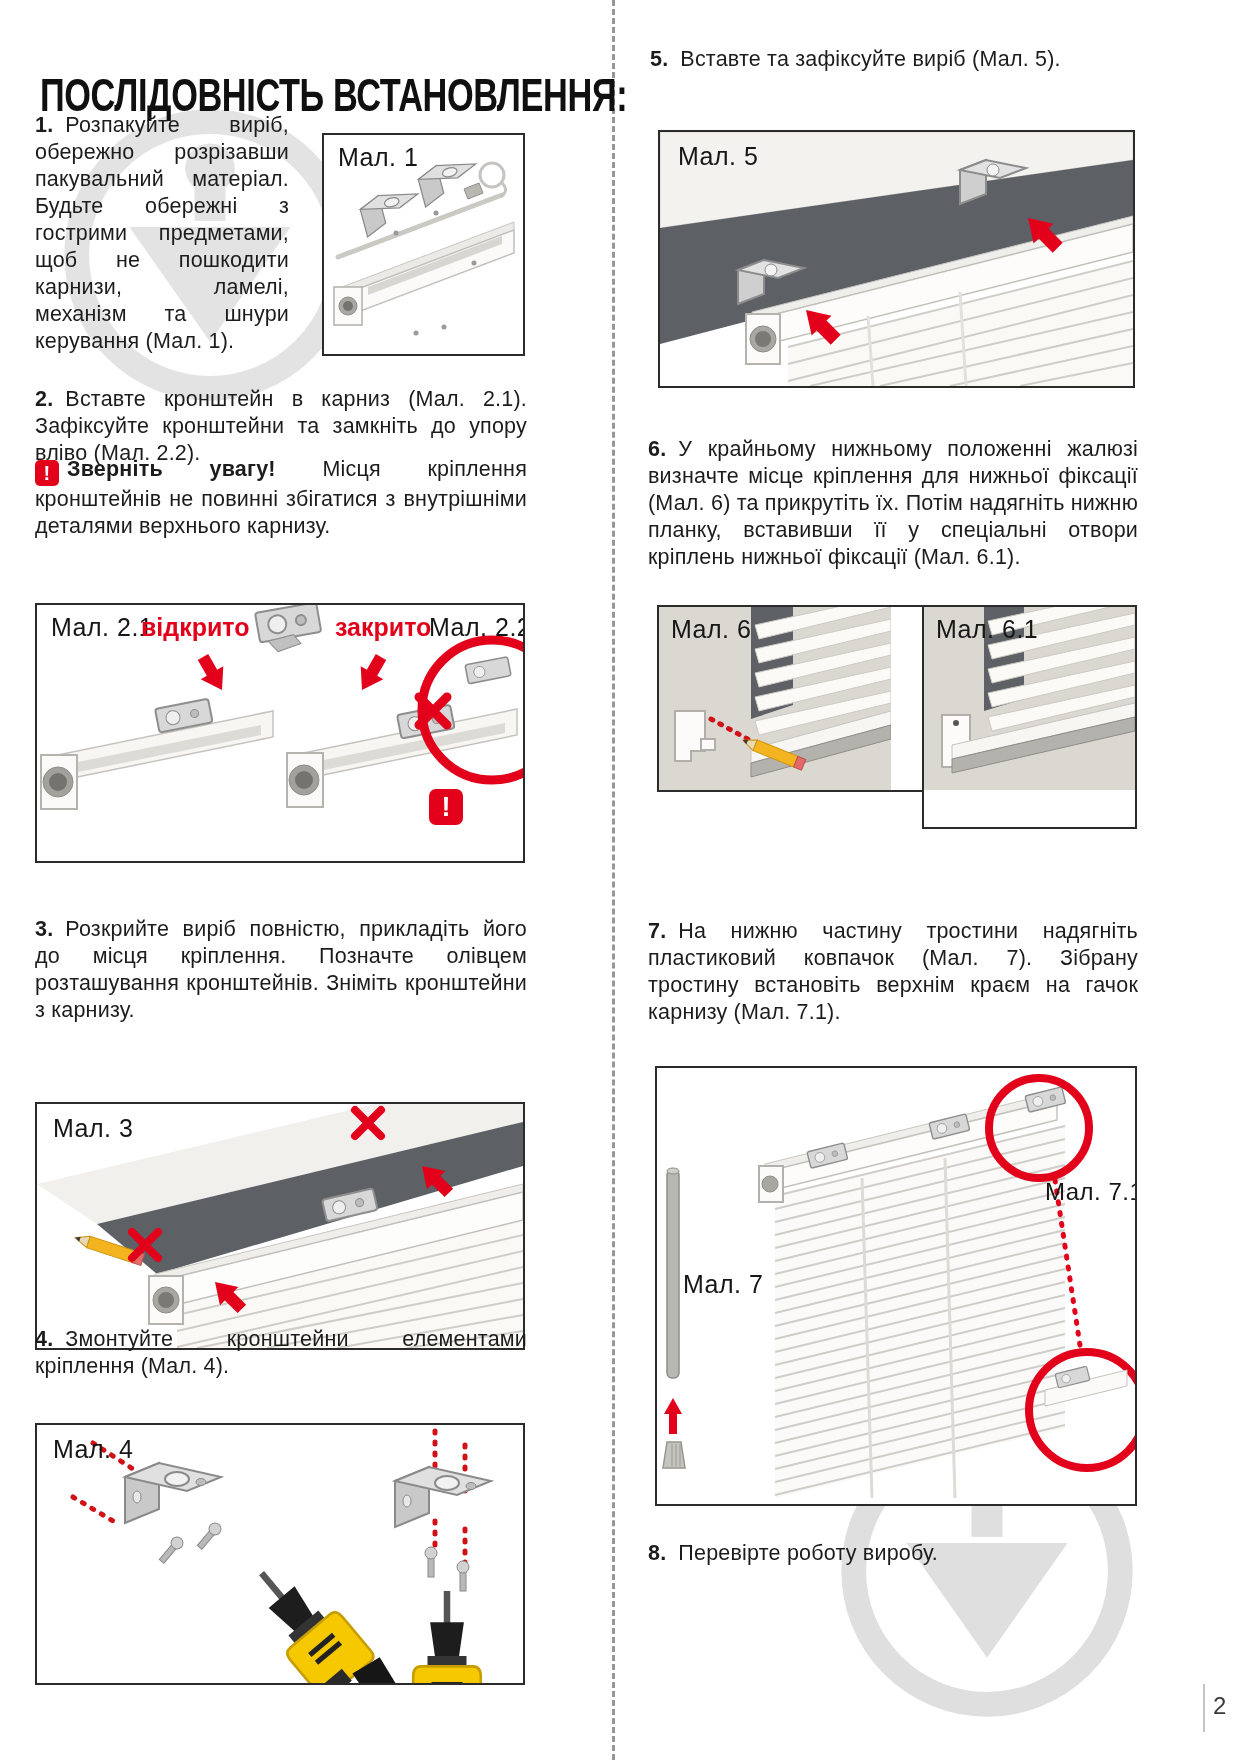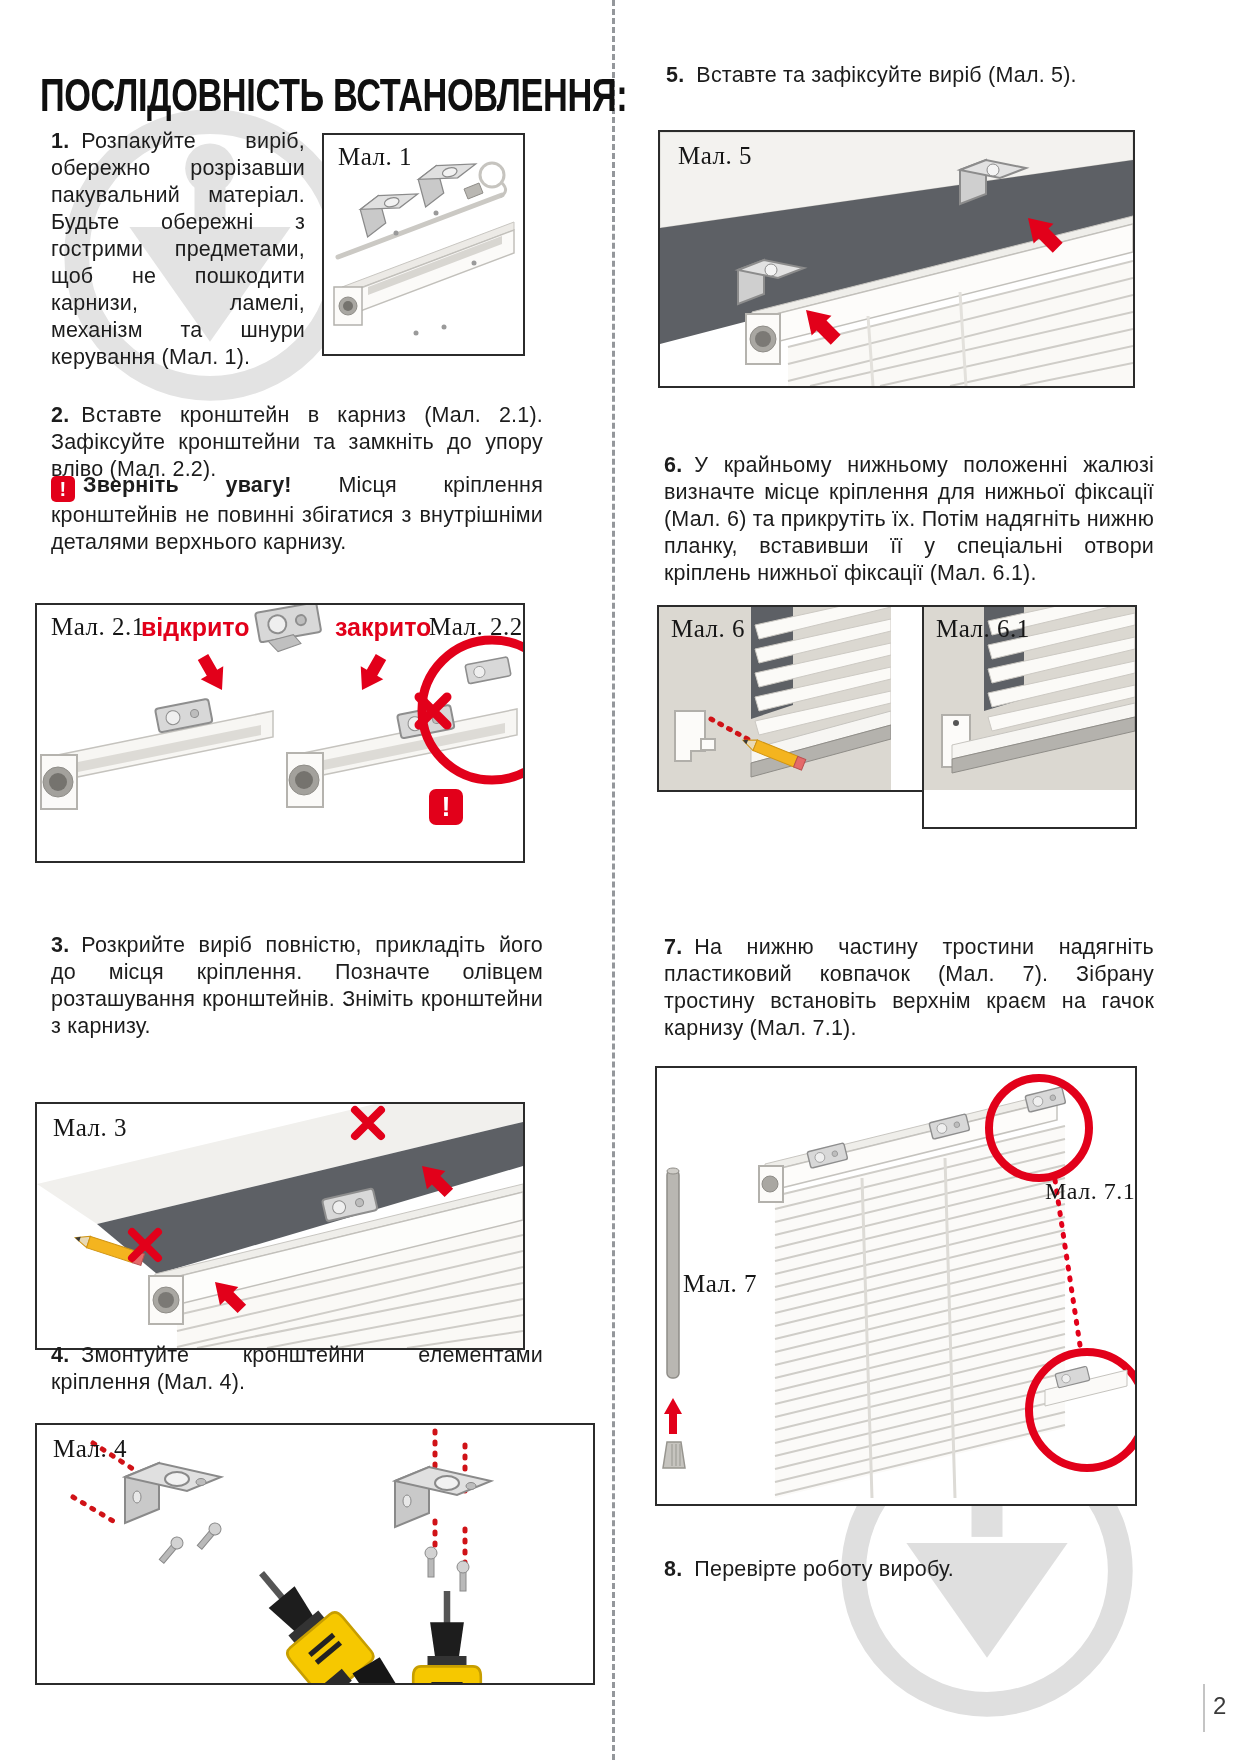--- a/index.html
+++ b/index.html
@@ -1,25 +1,25 @@
 <!DOCTYPE html>
 <html><head>
 <meta charset="utf-8">
 <style>
   *{box-sizing:border-box;}
   html,body{margin:0;padding:0;}
   body{width:1245px;height:1760px;position:relative;background:#ffffff;overflow:hidden;
        font-family:"Liberation Sans","DejaVu Sans",sans-serif;color:#1c1c1c;}
   .title{position:absolute;left:40px;top:36px;font-size:47px;font-weight:800;color:#101010;
          letter-spacing:-0.5px;white-space:nowrap;transform:scaleX(0.73);transform-origin:left top;z-index:3;}
-  .step{position:absolute;font-size:21.5px;line-height:27px;text-align:justify;letter-spacing:0.2px;margin:16px;z-index:3;}
+  .step{position:absolute;font-size:21.5px;line-height:27px;text-align:justify;letter-spacing:0.2px;margin:0;z-index:3;}
   .step .num{font-weight:bold;margin-right:12px;}
   .figure{position:absolute;border:2px solid #2b2b2b;background:#ffffff;overflow:hidden;z-index:2;}
   .figure svg{position:absolute;left:0;top:0;display:block;}
-  .figlabel{position:absolute;font-size:25px;color:#161616;letter-spacing:0.5px;z-index:4;white-space:nowrap;font-family:Liberation Serif, serif;}
+  .figlabel{position:absolute;font-size:25px;color:#161616;letter-spacing:0.5px;z-index:4;white-space:nowrap;}
   .redlabel{position:absolute;font-size:25px;font-weight:bold;color:#e2001a;z-index:4;white-space:nowrap;text-align:right;}
   .divider{position:absolute;left:612px;top:0;height:1760px;width:0;border-left:3px dashed #94979b;z-index:1;}
   .wbadge{display:inline-block;width:24px;height:26px;background:#e2001a;color:#fff;border-radius:5px;
           text-align:center;font-weight:bold;font-size:20px;line-height:26px;vertical-align:-4px;margin-right:8px;}
   .badge2{position:absolute;width:34px;height:36px;background:#e2001a;color:#fff;border-radius:7px;
           text-align:center;font-weight:bold;font-size:27px;line-height:36px;z-index:4;}
   .watermark{position:absolute;z-index:0;}
   .pagenum{position:absolute;left:1213px;top:1692px;font-size:24px;color:#3a3a3a;z-index:3;}
   .pagerule{position:absolute;left:1203px;top:1684px;width:2px;height:48px;background:#c4c4c4;z-index:3;}
 </style>
@@ -179,21 +179,21 @@
     <g transform="translate(385,62) rotate(45)">
         <path d="M0 0 L20 -13 L20 -6 L38 -6 L38 6 L20 6 L20 13 Z" fill="#e2001a"></path>
       </g>
   </svg>
 </div>
 
 <p class="step" style="left:35px;top:1326px;width:492px">
   <span class="num">4.</span><span>Змонтуйте кронштейни елементами кріплення (Мал. 4).</span>
 </p>
 
-<div class="figure" style="left:35px;top:1423px;width:560px;height:262px">
+<div class="figure" style="left:35px;top:1423px;width:490px;height:262px">
   <div class="figlabel" style="left:16px;top:10px">Мал. 4</div>
   <svg width="486" height="258" viewBox="0 0 486 258">
     <defs>
       <g id="bkt">
         <path d="M0 14 L34 0 L34 46 L0 60 Z" fill="#c9c9c9" stroke="#8a8a8a" stroke-width="2"></path>
         <path d="M0 14 L34 0 L96 14 L62 28 Z" fill="#e0e0e0" stroke="#8a8a8a" stroke-width="2"></path>
         <ellipse cx="52" cy="16" rx="12" ry="7" fill="#f2f2f2" stroke="#8a8a8a" stroke-width="2"></ellipse>
         <ellipse cx="76" cy="19" rx="5" ry="3.5" fill="#bdbdbd" stroke="#8a8a8a"></ellipse>
         <ellipse cx="12" cy="34" rx="4" ry="6" fill="#e8e8e8" stroke="#8a8a8a"></ellipse>
       </g>

